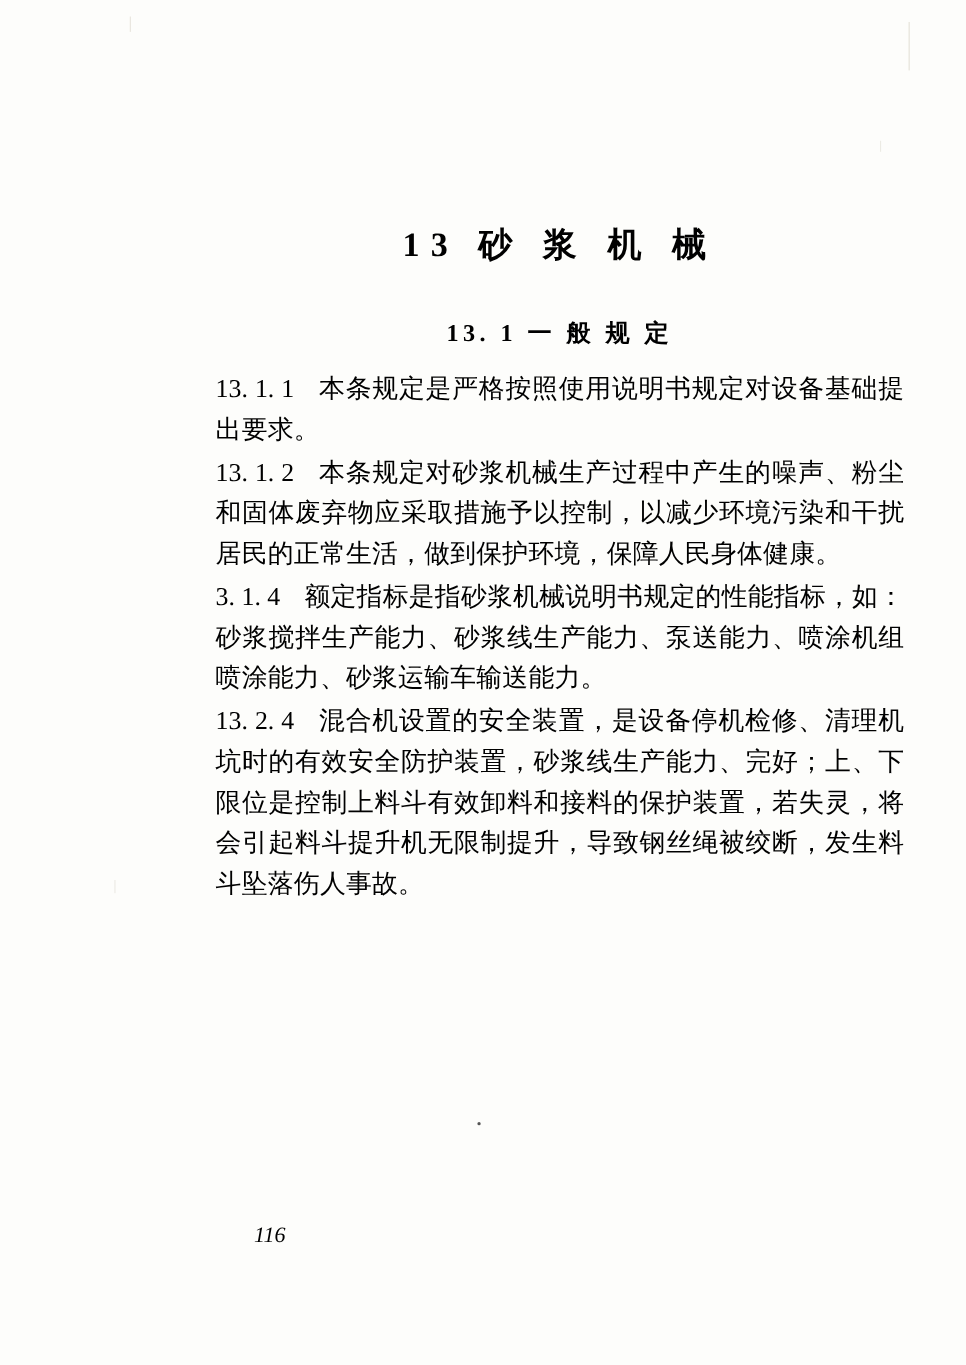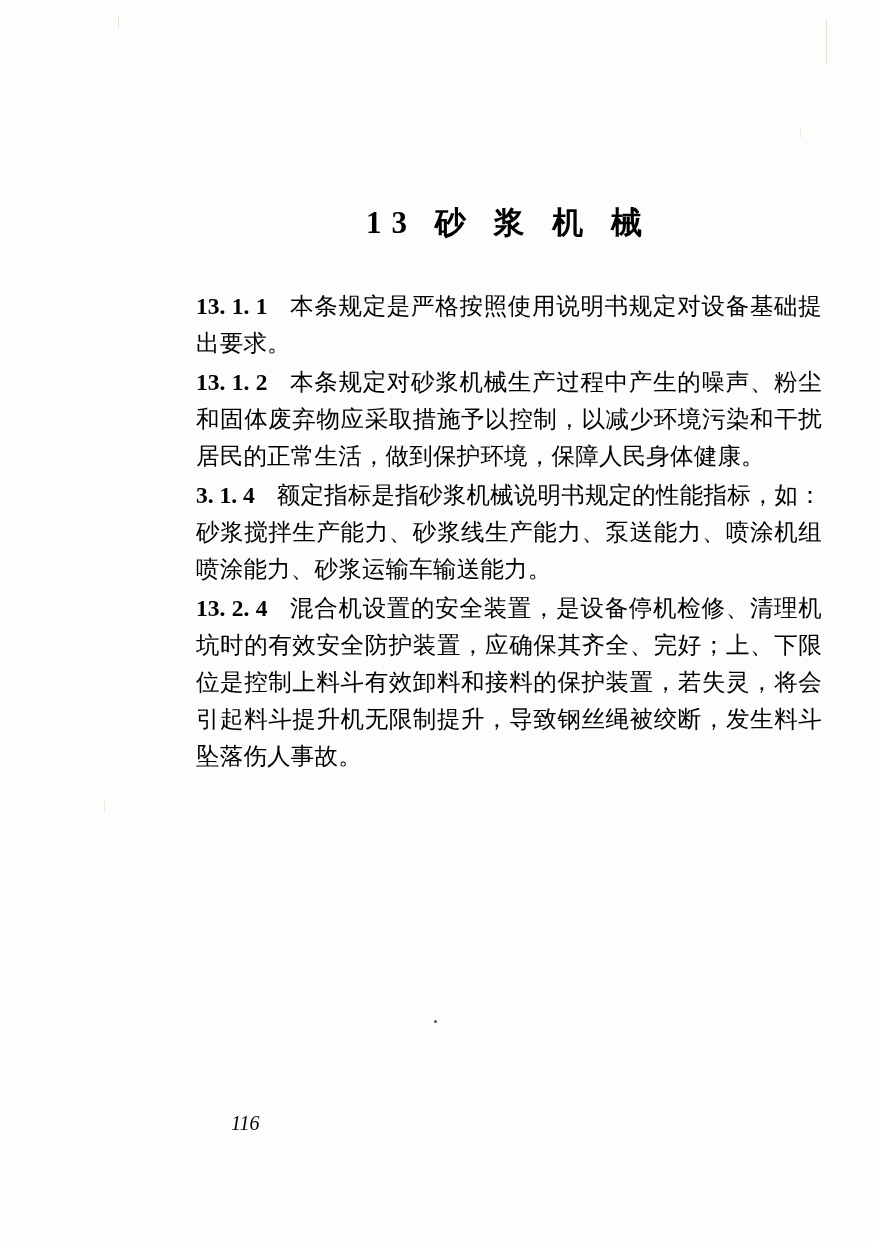--- a/index.html
+++ b/index.html
@@ -49,21 +49,21 @@
   }
   p.body {
     font-size: 23.5px;
     line-height: 37px;
     margin: 0 0 2px 0;
     text-align: justify;
     text-justify: inter-ideograph;
     letter-spacing: 0.2px;
   }
   .clause-num {
-    font-weight: bold;
+    font-weight: normal;
     font-family: "Liberation Serif", "DejaVu Serif", serif;
     letter-spacing: 0px;
   }
   .gap {
     display: inline-block;
     width: 22px;
   }
   .page-number {
     position: absolute;
     left: 199px;
@@ -122,36 +122,37 @@
 
   <div class="edge-mark-top"></div>
   <div class="edge-mark-left"></div>
   <div class="edge-mark-left2"></div>
   <div class="edge-mark-right"></div>
 
   <div class="content">
 
     <h1 class="chapter-title">13  砂 浆 机 械</h1>
 
+    <h2 class="section-title">13. 1   一 般 规 定</h2>
 
     <p class="body">
       <span class="clause-num">13. 1. 1</span><span class="gap"></span><span>本条规定是严格按照使用说明书规定对设备基础提出要求。</span>
     </p>
 
     <p class="body">
       <span class="clause-num">13. 1. 2</span><span class="gap"></span><span>本条规定对砂浆机械生产过程中产生的噪声、粉尘和固体废弃物应采取措施予以控制，以减少环境污染和干扰居民的正常生活，做到保护环境，保障人民身体健康。</span>
     </p>
 
     <p class="body">
       <span class="clause-num">3. 1. 4</span><span class="gap"></span><span>额定指标是指砂浆机械说明书规定的性能指标，如：砂浆搅拌生产能力、砂浆线生产能力、泵送能力、喷涂机组喷涂能力、砂浆运输车输送能力。</span>
     </p>
 
 
     <p class="body">
-      <span class="clause-num">13. 2. 4</span><span class="gap"></span><span>混合机设置的安全装置，是设备停机检修、清理机坑时的有效安全防护装置，应确保其齐全、完好；上、下限位是控制上料斗有效卸料和接料的保护装置，若失灵，将会引起料斗提升机无限制提升，导致钢丝绳被绞断，发生料斗坠落伤人事故。</span>
+      <span class="clause-num">13. 2. 4</span><span class="gap"></span><span>混合机设置的安全装置，是设备停机检修、清理机坑时的有效安全防护装置，砂浆线生产能力、完好；上、下限位是控制上料斗有效卸料和接料的保护装置，若失灵，将会引起料斗提升机无限制提升，导致钢丝绳被绞断，发生料斗坠落伤人事故。</span>
     </p>
 
   </div>
 
   <div class="dot-mark"></div>
 
   <div class="page-number">116</div>
 
 </div>
 

